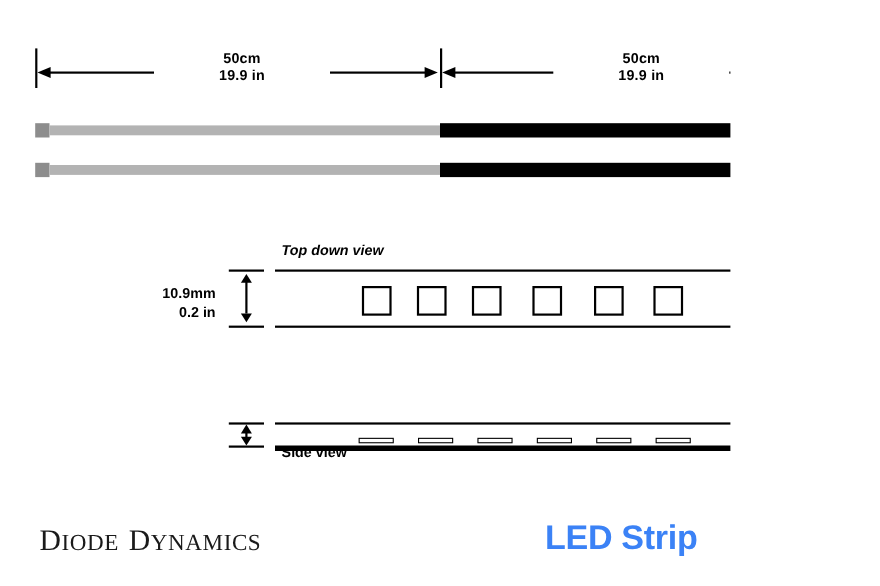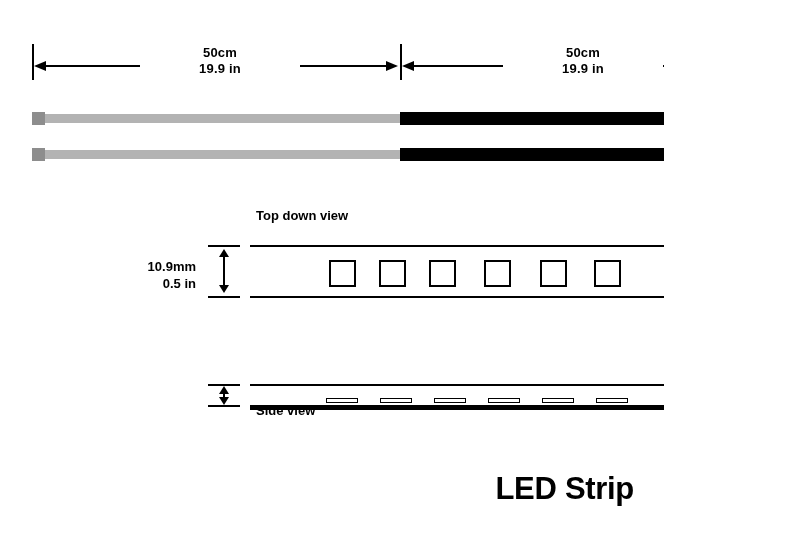--- a/index.html
+++ b/index.html
@@ -108,21 +108,21 @@
     font-size: 27px;
     color: #1a1a1a;
     letter-spacing: 0.5px;
     white-space: nowrap;
   }
   .brand .cap { font-size: 27px; }
   .brand .small { font-size: 21px; }
   .product {
     font-size: 31px;
     font-weight: bold;
-    color: #000000;
+    color: #3b82f6;
     letter-spacing: -0.3px;
     white-space: nowrap;
   }
 </style>
 </head>
 <body>
 
 <div id="page">
 
   <div class="abs tick" style="left:32px; top:44px; height:36px;"></div>
@@ -148,34 +148,34 @@
   </div>
 
   <div class="abs wire-tip" style="left:32px; top:112px;"></div>
   <div class="abs wire-grey" style="left:45px; top:114px; width:355px;"></div>
   <div class="abs wire-black" style="left:400px; top:112px; width:366px;"></div>
 
   <div class="abs wire-tip" style="left:32px; top:148px;"></div>
   <div class="abs wire-grey" style="left:45px; top:150px; width:355px;"></div>
   <div class="abs wire-black" style="left:400px; top:148px; width:366px;"></div>
 
-  <div class="abs view-title" style="left:256px; top:208px;">Top down view</div>
+  <div class="abs view-title" style="left:256px; top:220px;font-style:italic;">Top down view</div>
 
   <div class="abs hline" style="left:250px; top:245px; width:520px;"></div>
   <div class="abs hline" style="left:250px; top:296px; width:520px;"></div>
 
   <div class="abs hline" style="left:208px; top:245px; width:32px;"></div>
   <div class="abs hline" style="left:208px; top:296px; width:32px;"></div>
   <div class="abs vArrowUp" style="left:219px; top:249px;"></div>
   <div class="abs vline-short" style="left:223px; top:255px; height:30px;"></div>
   <div class="abs vArrowDown" style="left:219px; top:285px;"></div>
 
   <div class="abs measure-label" style="left:100px; top:258px; width:96px;">
     <div>10.9mm</div>
-    <div>0.5 in</div>
+    <div>0.2 in</div>
   </div>
 
   <div class="abs led-box" style="left:329px; top:260px; width:27px; height:27px;"></div>
   <div class="abs led-box" style="left:379px; top:260px; width:27px; height:27px;"></div>
   <div class="abs led-box" style="left:429px; top:260px; width:27px; height:27px;"></div>
   <div class="abs led-box" style="left:484px; top:260px; width:27px; height:27px;"></div>
   <div class="abs led-box" style="left:540px; top:260px; width:27px; height:27px;"></div>
   <div class="abs led-box" style="left:594px; top:260px; width:27px; height:27px;"></div>
 
   <div class="abs view-title" style="left:256px; top:360px;margin-top:43px;">Side view</div>
@@ -190,16 +190,19 @@
   <div class="abs vArrowDown" style="left:219px; top:397px;"></div>
 
 
   <div class="abs led-side" style="left:326px; top:398px; width:32px;"></div>
   <div class="abs led-side" style="left:380px; top:398px; width:32px;"></div>
   <div class="abs led-side" style="left:434px; top:398px; width:32px;"></div>
   <div class="abs led-side" style="left:488px; top:398px; width:32px;"></div>
   <div class="abs led-side" style="left:542px; top:398px; width:32px;"></div>
   <div class="abs led-side" style="left:596px; top:398px; width:32px;"></div>
 
+  <div class="abs brand" style="left:36px; top:476px;">
+    <span class="cap">D</span><span class="small">IODE</span><span class="cap" style="margin-left:9px;">D</span><span class="small">YNAMICS</span>
+  </div>
 
   <div class="abs product" style="right:30px; top:471px;">LED Strip</div>
 
 </div>
 
 </body></html>

